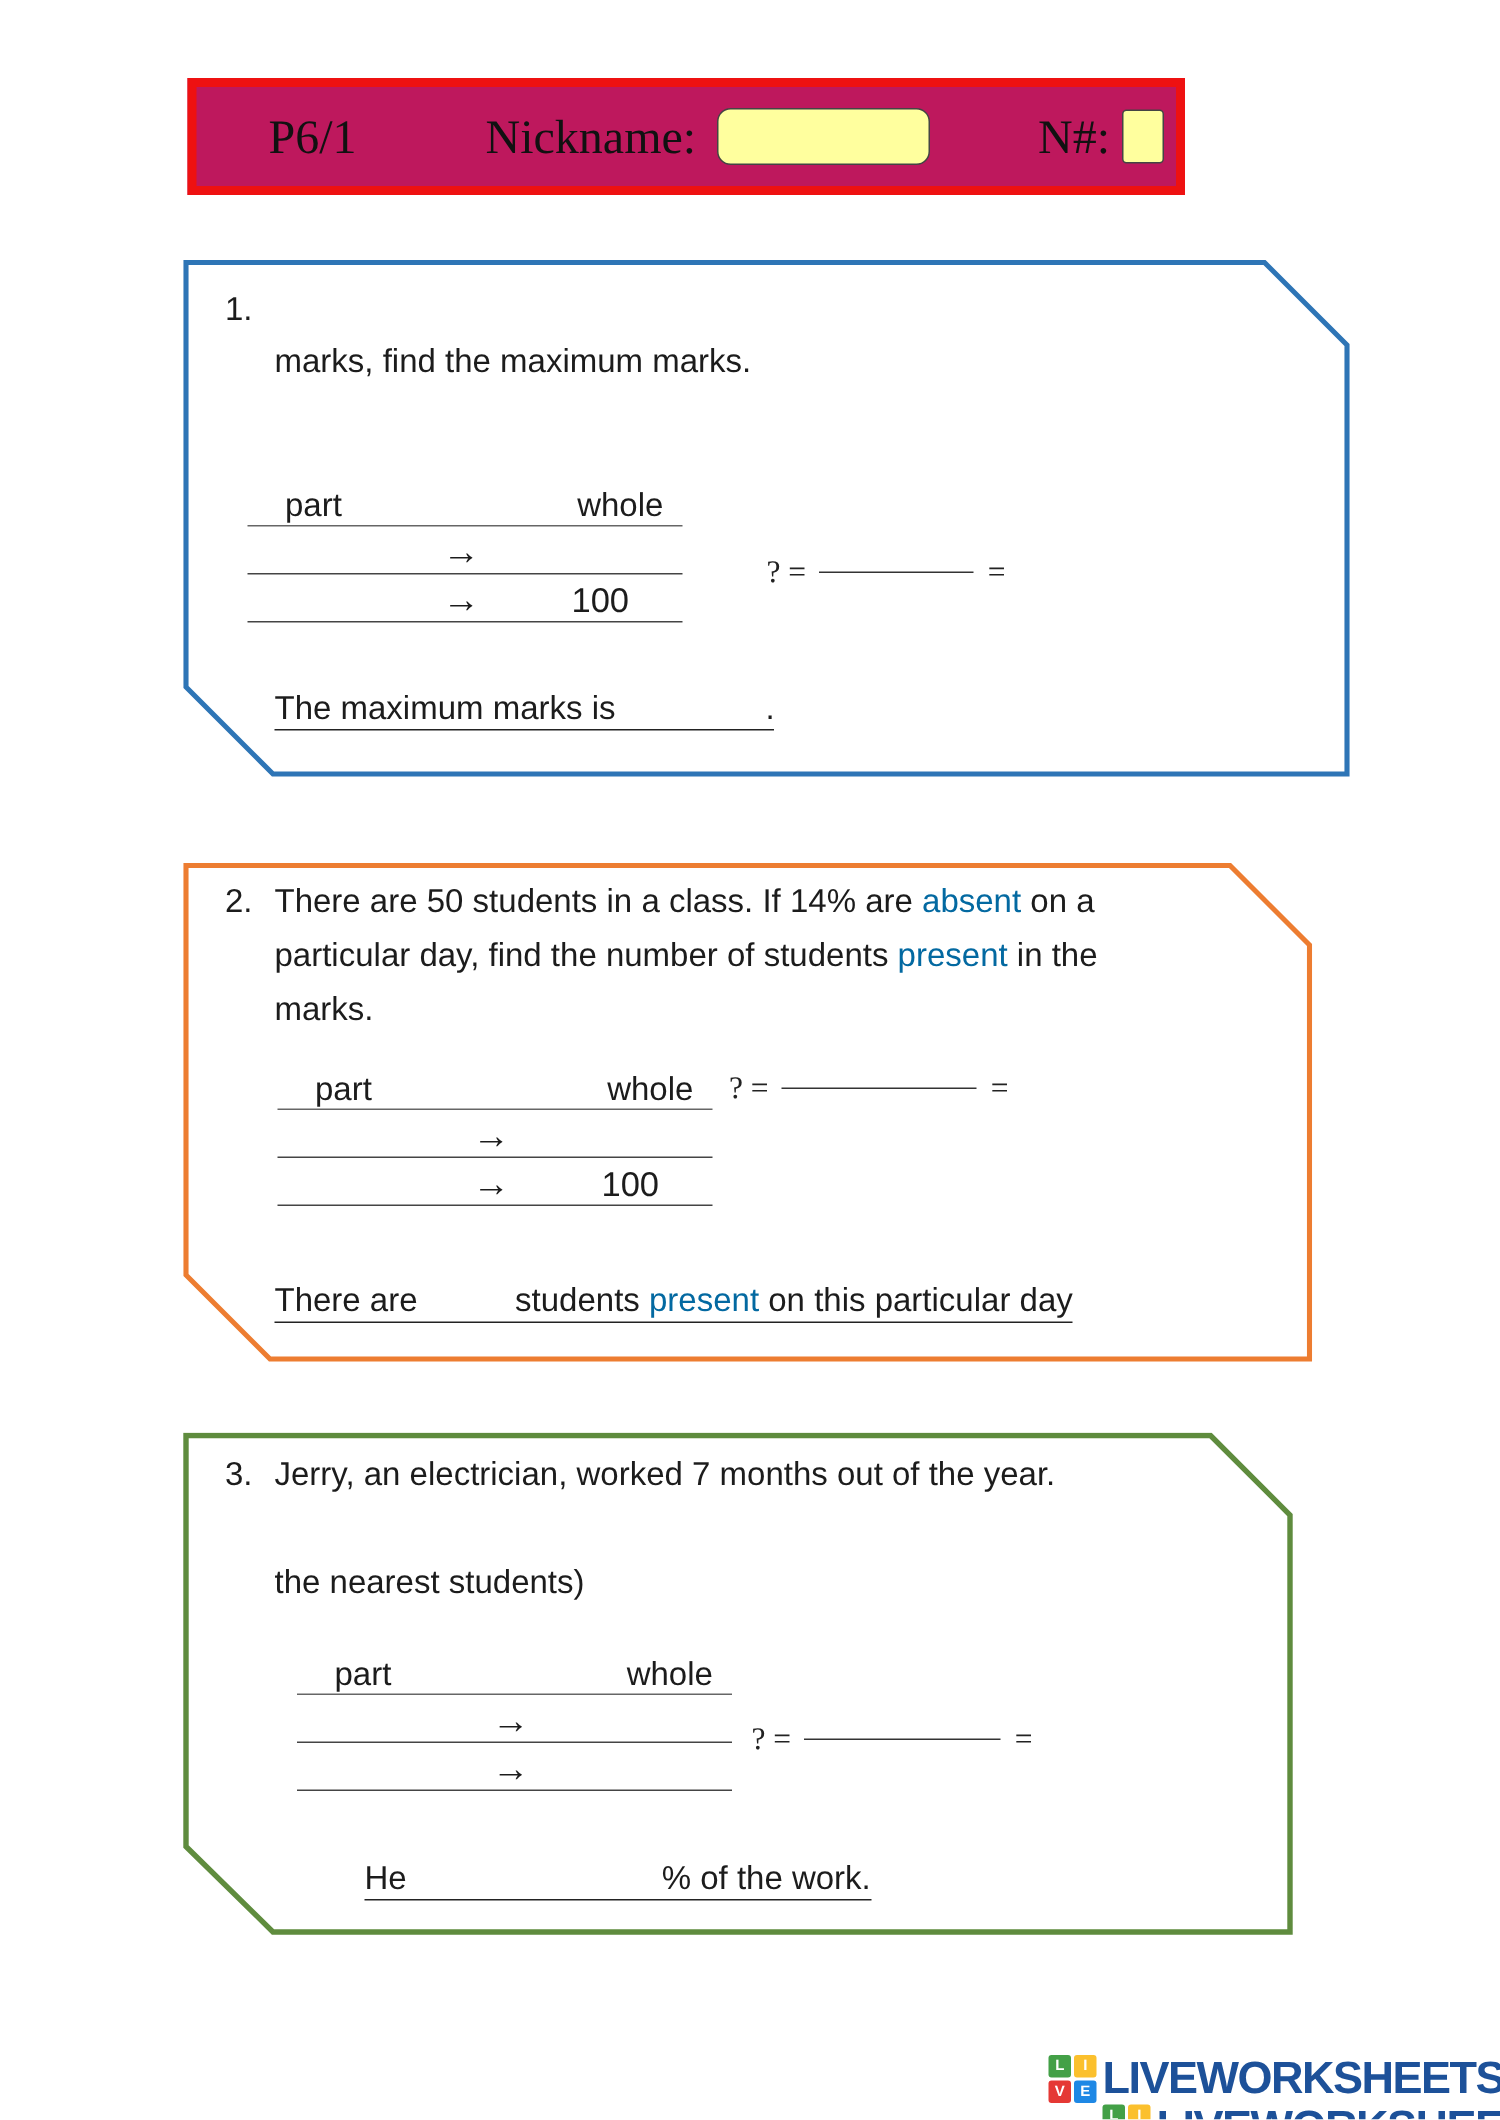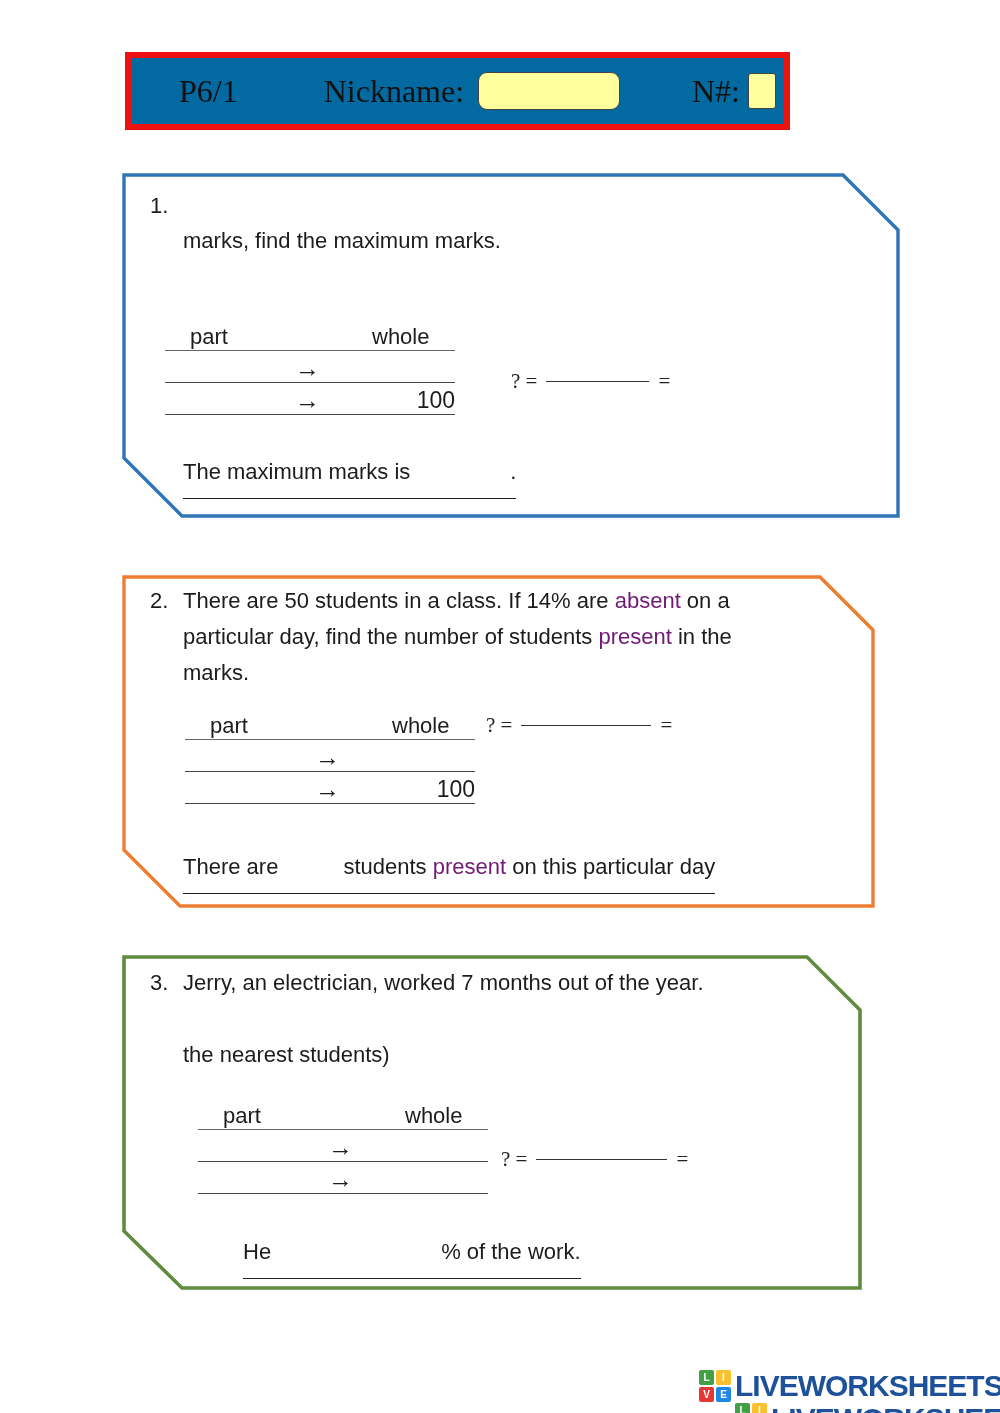--- a/index.html
+++ b/index.html
@@ -3,60 +3,60 @@
 <meta charset="utf-8">
 <style>
   html,body{margin:0;padding:0;background:#ffffff;}
   .page{
     position:relative; width:1000px; height:1413px; overflow:hidden;
     background:#ffffff; font-family:"Liberation Sans", sans-serif; color:#1c1c1c;
   }
   
   .hdr{
     position:absolute; left:125px; top:52px; width:665px; height:78px;
-    background:#0369a1; border:6px solid #ee1111; box-sizing:border-box;
+    background:#be185d; border:6px solid #ee1111; box-sizing:border-box;
     display:flex; align-items:center;
     font-family:"Liberation Serif", serif; font-size:32px; color:#111;
   }
   .hdr .code{margin-left:48px;}
   .hdr .nick{margin-left:86px;}
   .hdr input{
     font-family:"Liberation Serif", serif; font-size:22px; color:#111;
     background:#ffff9e; border:1.6px solid #444; box-sizing:border-box; outline:none;
   }
   .hdr .nick-in{margin-left:14px; width:142px; height:38px; border-radius:9px;}
   .hdr .num{margin-left:auto;}
   .hdr .num-in{margin-left:8px; margin-right:8px; width:28px; height:36px; border-radius:3px;}
 
   
   .qbox{position:absolute; box-sizing:border-box;}
   .qbox svg.frame{position:absolute; left:0; top:0;}
   .qtext{position:absolute; display:flex; font-size:22px; line-height:35px;}
   .qnum{width:33px; flex:none;}
   .qlines{flex:1;}
-  .red{color:#701a75;}
+  .red{color:#0369a1;}
 
   
   .pw{position:absolute; width:290px; font-size:22px;}
   .pw-row{display:grid; grid-template-columns:105px 75px 110px; align-items:end;}
   .pw-head{height:34px; border-bottom:1.6px solid #666;}
   .pw-mid{height:31px; border-bottom:1.6px solid #444;}
   .pw-part{padding-left:25px;}
-  .pw-whole{padding-left:27px;}
-  .pw-hundred{padding-left:36px; font-size:23px;text-align:right;}
+  .pw-whole{padding-left:27px;text-align:center;}
+  .pw-hundred{padding-left:36px; font-size:23px;}
   .pw-arrow{text-align:center; font-size:25px; font-weight:600; line-height:28px;}
   .pw-empty{min-height:10px;}
 
   
   .expr{position:absolute; font-family:"Liberation Serif", serif; font-size:21px; color:#222; white-space:nowrap;}
   .bar{display:inline-block; border-top:1.9px solid #333; vertical-align:6px; margin:0 9px;}
 
   
   .answer{position:absolute; font-size:22px;}
-  .answer .ul{border-bottom:1.7px solid #222; padding-bottom:14px; white-space:nowrap;}
+  .answer .ul{border-bottom:1.7px solid #222; padding-bottom:2px; white-space:nowrap;}
   .blank{display:inline-block;}
   .b100{width:100px;} .b65{width:65px;} .b170{width:170px;}
 
   
   .logo{position:absolute; display:flex; align-items:center;}
   .logo-grid{display:grid; grid-template-columns:15px 15px; grid-template-rows:15px 15px; gap:2px; margin-right:4px;}
   .logo-grid span{
     display:flex; align-items:center; justify-content:center;
     color:#fff; font-size:10px; font-weight:bold; border-radius:2px;
   }

